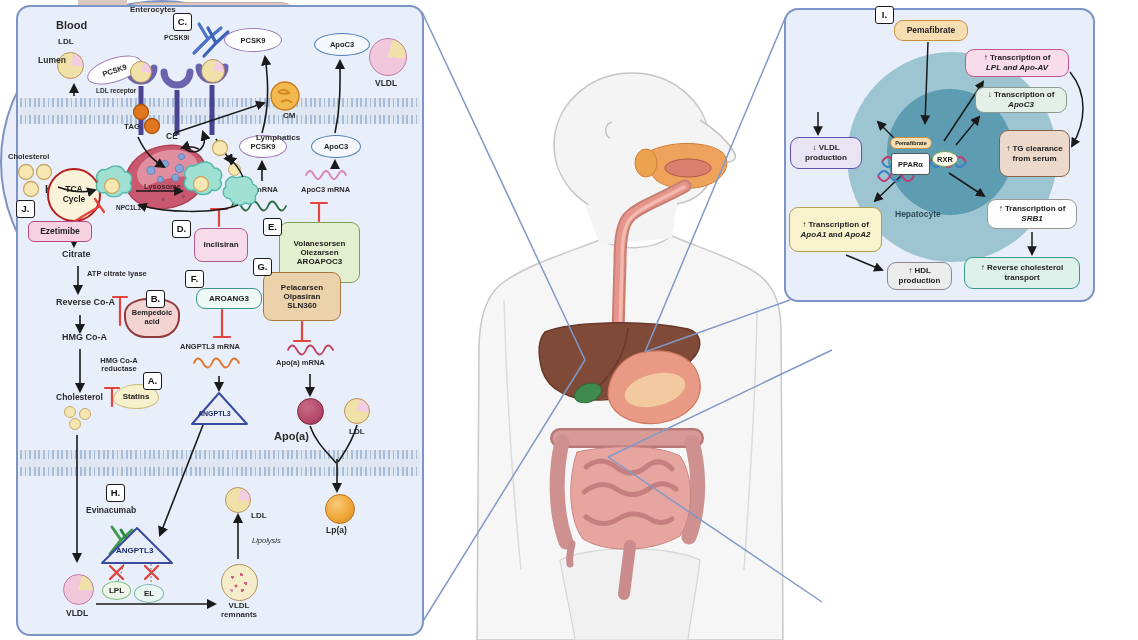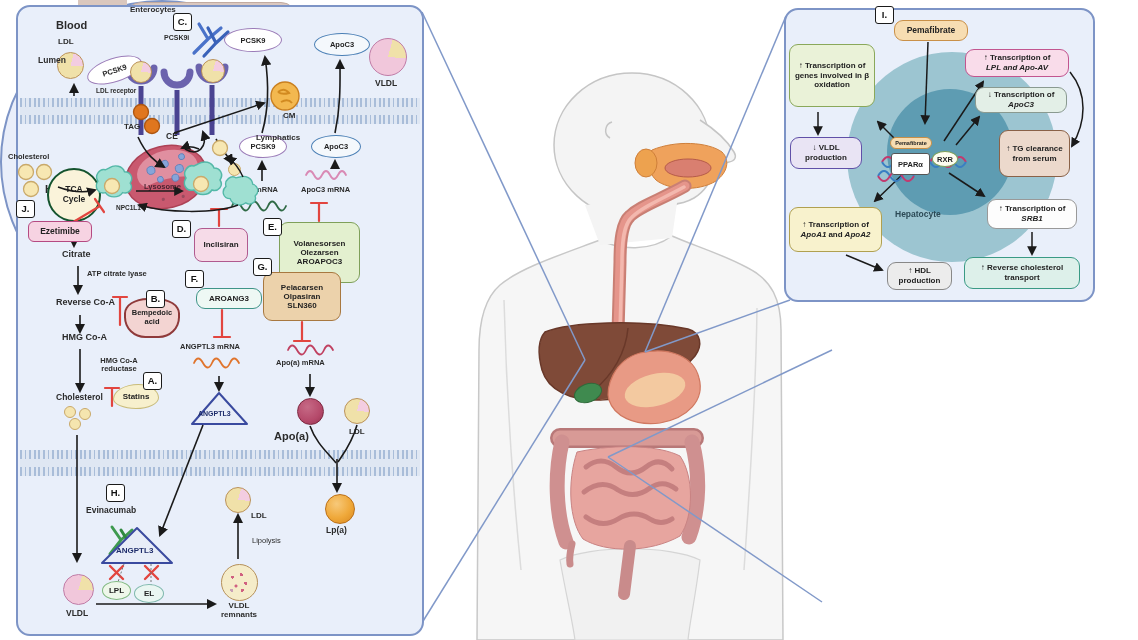--- a/index.html
+++ b/index.html
@@ -2,21 +2,21 @@
 <html><head>
 <meta charset="utf-8">
 <style>
   html,body{margin:0;padding:0;background:#fff}
   #stage{position:relative;width:1138px;height:640px;background:#ffffff;
          font-family:"Liberation Sans",sans-serif;overflow:hidden}
   .abs{position:absolute}
   svg{position:absolute;left:0;top:0;overflow:visible}
   .lbl{position:absolute;color:#2b2b2b;white-space:nowrap;line-height:1.1}
   .b{font-weight:bold}
-  .it{}
+  .it{font-style:italic}
   .ctr{text-align:center;white-space:normal}
   .panel{position:absolute;background:#e9effa;border:2px solid #7d94c6;border-radius:14px;box-sizing:content-box}
   #leftPanel{left:16px;top:5px;width:404px;height:627px;z-index:3}
   #panelI{left:784px;top:8px;width:307px;height:290px;z-index:3}
   #circleJ{left:770px;top:316px;width:320px;height:320px;border-radius:50%;
            border:2px solid #7d94c6;background:#e9eefa;overflow:hidden;z-index:3}
   .membrane{position:absolute;left:2px;right:2px;height:26px;background:#dfe7f3}
   .membrane .row{position:absolute;left:0;right:0;height:9px;
      background:repeating-linear-gradient(90deg,#a9bdd9 0 1.8px,rgba(0,0,0,0) 1.8px 4.6px)}
   .membrane .r1{top:0}.membrane .r2{bottom:0}
@@ -232,21 +232,21 @@
     <div class="oval ovApoc3" style="left:296px;top:26px;width:56px;height:23px">ApoC3</div>
     <div class="pie vldl" style="left:351px;top:31px;width:38px;height:38px"></div>
     <div class="lbl b" style="left:357px;top:72px;font-size:8.5px">VLDL</div>
     <div class="lbl b" style="left:27px;top:176px;font-size:11px">Hepatocyte</div>
     <div class="lbl b" style="left:126px;top:176px;font-size:7.5px;color:#4a2230;z-index:6">Lysosome</div>
     <div class="dot" style="left:210px;top:156px;width:13px;height:13px"></div>
     <div class="oval ovPcsk9" style="left:221px;top:128px;width:48px;height:23px">PCSK9</div>
     <div class="lbl b" style="left:210px;top:179px;font-size:7.5px">PCSK9 mRNA</div>
     <div class="oval ovApoc3" style="left:293px;top:128px;width:50px;height:23px">ApoC3</div>
     <div class="lbl b" style="left:283px;top:179px;font-size:7.5px">ApoC3 mRNA</div>
-    <div class="dbox" style="left:29px;top:161px;width:54px;height:54px;border-radius:50%;background:#faf3da;border:2px solid #14532d;font-size:8.5px">
+    <div class="dbox" style="left:29px;top:161px;width:54px;height:54px;border-radius:50%;background:#faf3da;border:2px solid #b91c1c;font-size:8.5px">
       <span>TCA</span>
         <span>Cycle</span>
     </div>
     <div class="lbl b" style="left:44px;top:243px;font-size:9px">Citrate</div>
     <div class="lbl b" style="left:69px;top:263px;font-size:7.5px">ATP citrate lyase</div>
     <div class="lbl b" style="left:38px;top:291px;font-size:9px">Reverse Co-A</div>
     <div class="lbl b" style="left:44px;top:326px;font-size:9px">HMG Co-A</div>
     <div class="lbl b ctr" style="left:70px;top:350px;width:62px;font-size:7.5px">
       <span>HMG Co-A</span><br><span>reductase</span>
     </div>
@@ -325,21 +325,20 @@
       </g>
       <g>
         <path d="M96,152 q6,-10 12,0 t12,0 t12,0 t12,0 t12,0 t12,0 t12,0" fill="none" stroke="#c23a6f" stroke-width="2"></path>
         <path d="M96,152 q6,10 12,0 t12,0 t12,0 t12,0 t12,0 t12,0 t12,0" fill="none" stroke="#3a7fc2" stroke-width="2"></path>
         <path d="M92,166 q6,-10 12,0 t12,0 t12,0" fill="none" stroke="#3a7fc2" stroke-width="2"></path>
         <path d="M92,166 q6,10 12,0 t12,0 t12,0" fill="none" stroke="#c23a6f" stroke-width="2"></path>
       </g>
     </svg>
     <div class="tag" style="left:89px;top:-4px">I.</div>
     <div class="ibox" style="left:108px;top:10px;width:74px;height:21px;background:#f7ddb2;border:1.8px solid #c99048;font-size:8.5px">Pemafibrate</div>
-    <div class="ibox" style="left:3px;top:34px;width:86px;height:63px;background:#eaf2d8;border:1.8px solid #8aa85a">↑ Transcription of genes involved in β oxidation</div>
     <div class="ibox" style="left:4px;top:127px;width:72px;height:32px;background:#e9e4f4;border:1.8px solid #6050a8">↓ VLDL production</div>
     <div class="ibox" style="left:179px;top:39px;width:104px;height:28px;background:#f9dcea;border:1.8px solid #c2558f">
       <span>↑ Transcription of</span> 
         <i>LPL and Apo-AV</i>
     </div>
     <div class="ibox" style="left:189px;top:77px;width:92px;height:26px;background:#e3efe7;border:1.8px solid #8a9a90">
       <span>↓ Transcription of</span> 
         <i>ApoC3</i>
     </div>
     <div class="ibox" style="left:213px;top:120px;width:71px;height:47px;background:#ecd9cc;border:1.8px solid #8a6248">↑ TG clearance from serum</div>

